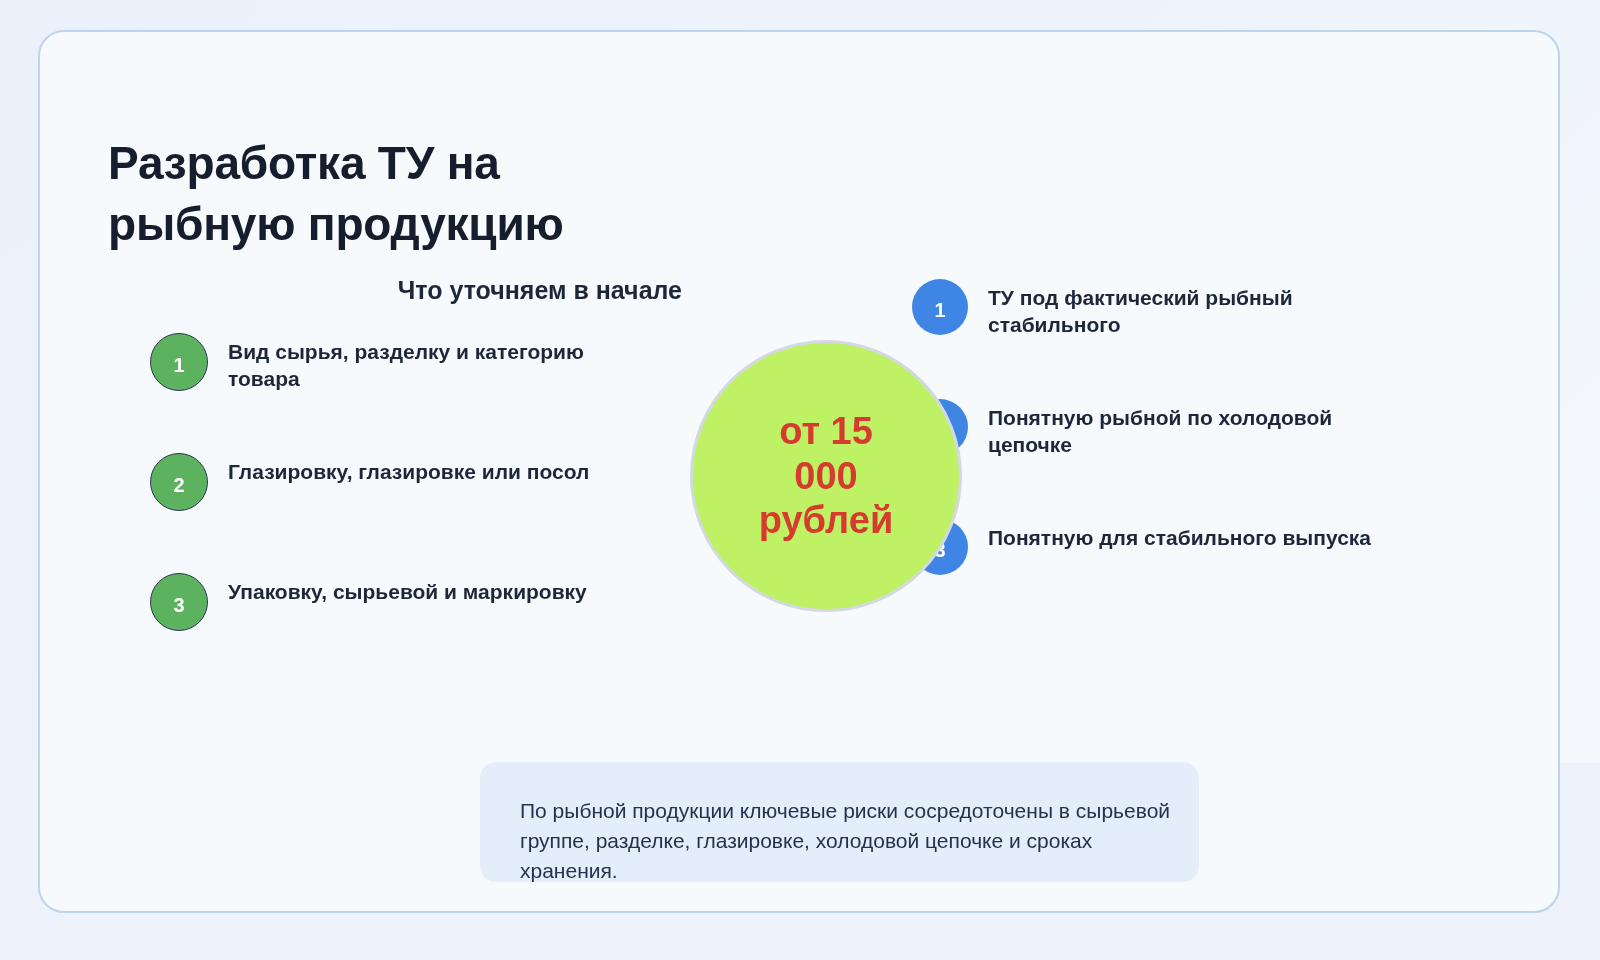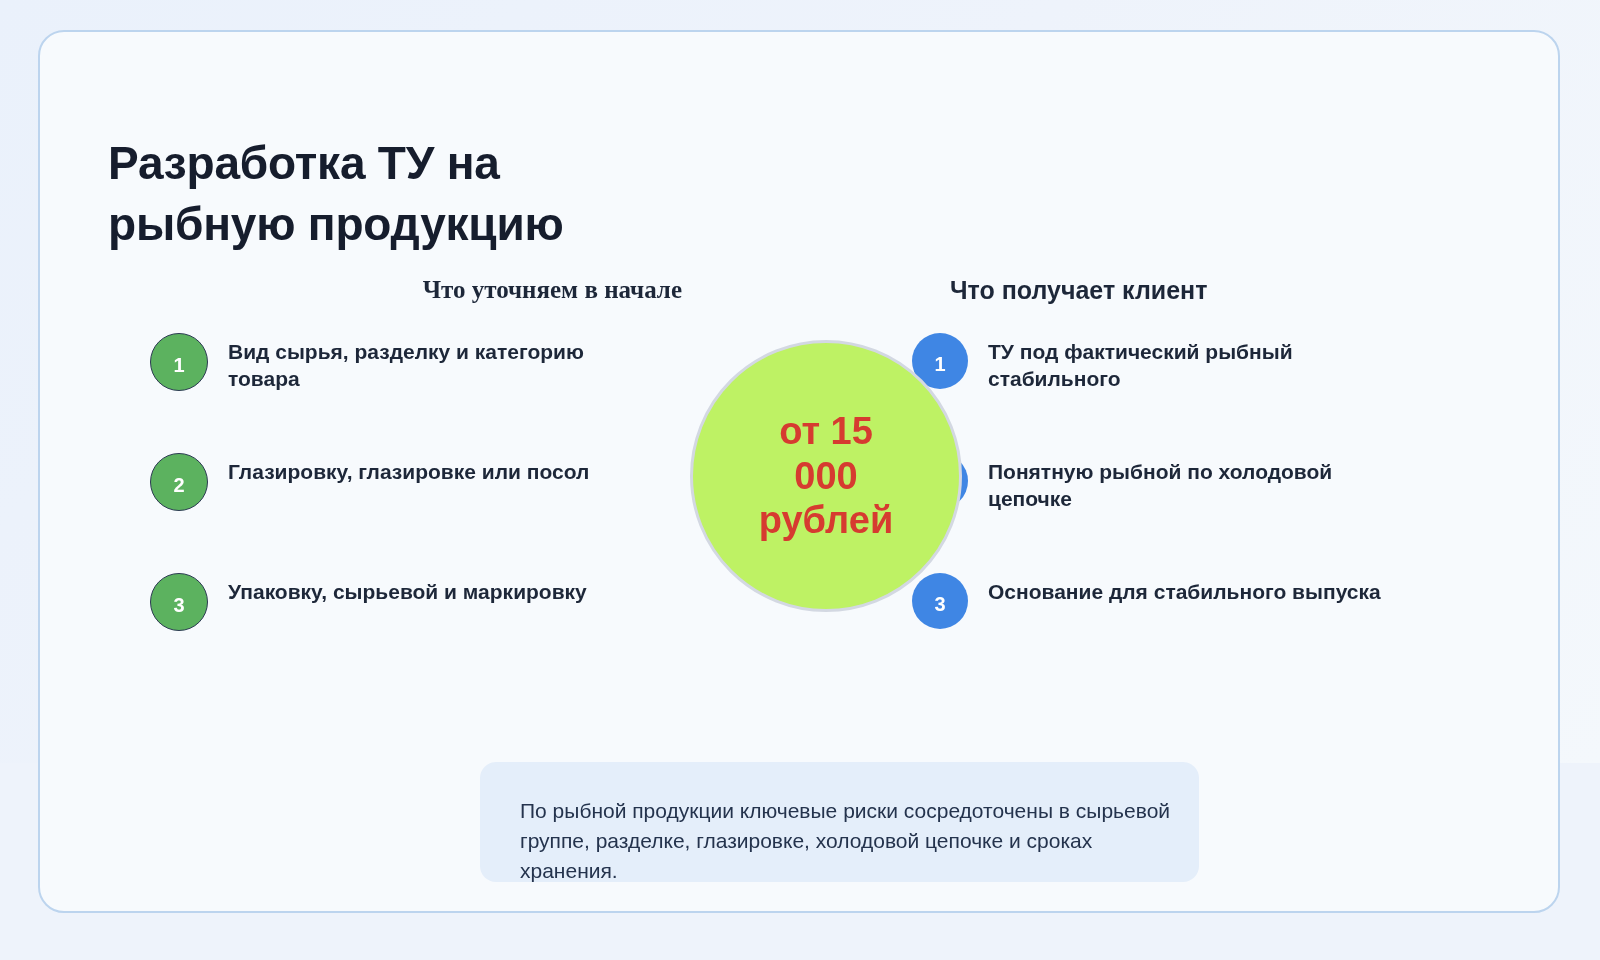--- a/index.html
+++ b/index.html
@@ -64,21 +64,21 @@
     width: 500px;
   }
 
   .col-header {
     font-size: 25px;
     font-weight: bold;
     color: #1d2739;
     margin: 0 0 24px 0;
     line-height: 1.2;
   }
-  .col-left .col-header { text-align: right; font-family: Liberation Serif, serif; }
+  .col-left .col-header { text-align: right; }
   .col-right .col-header { text-align: left; padding-left: 38px; }
 
   .items { position: relative; }
 
   .item {
     display: flex;
     align-items: flex-start;
     gap: 20px;
     height: 98px;
     margin-bottom: 22px;
@@ -192,42 +192,41 @@
           <div class="badge badge-green">
             <span class="num">3</span>
           </div>
           <div class="item-text">Упаковку, сырьевой и маркировку</div>
         </div>
 
       </div>
     </div>
 
     <div class="col col-right">
-      <div class="col-header">Что получает клиент</div>
       <div class="items">
 
         <div class="item">
           <div class="badge badge-blue">
             <span class="num">1</span>
           </div>
           <div class="item-text">ТУ под фактический рыбный стабильного</div>
         </div>
 
         <div class="item">
           <div class="badge badge-blue">
             <span class="num">2</span>
           </div>
           <div class="item-text">Понятную рыбной по холодовой цепочке</div>
         </div>
 
         <div class="item">
           <div class="badge badge-blue">
             <span class="num">3</span>
           </div>
-          <div class="item-text">Основание для стабильного выпуска</div>
+          <div class="item-text">Понятную для стабильного выпуска</div>
         </div>
 
       </div>
     </div>
 
     <div class="price-circle">
       <div class="price-text">от 15 000 рублей</div>
     </div>
 
     <div class="note">

